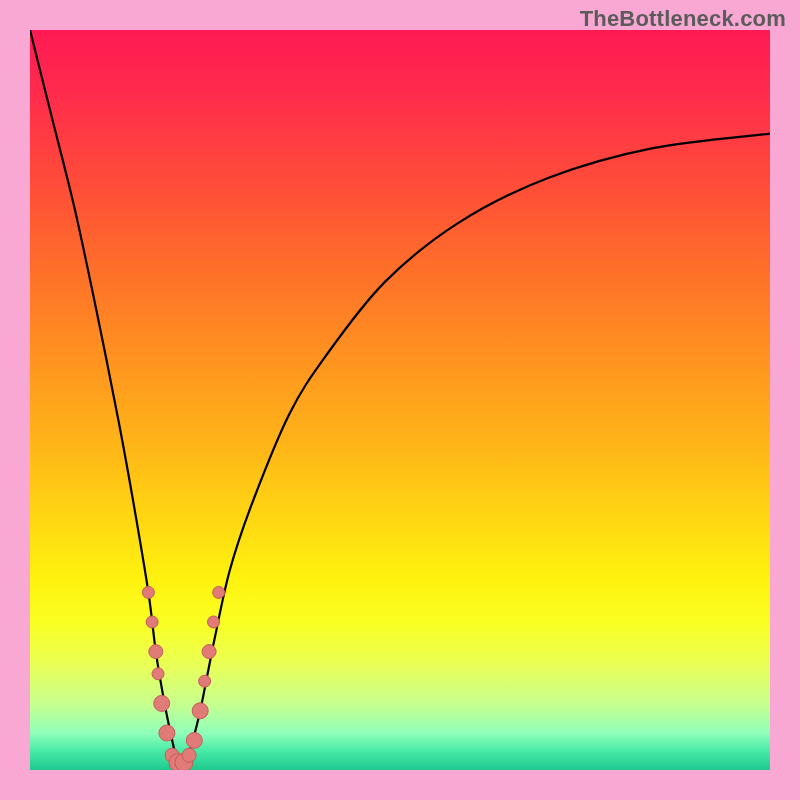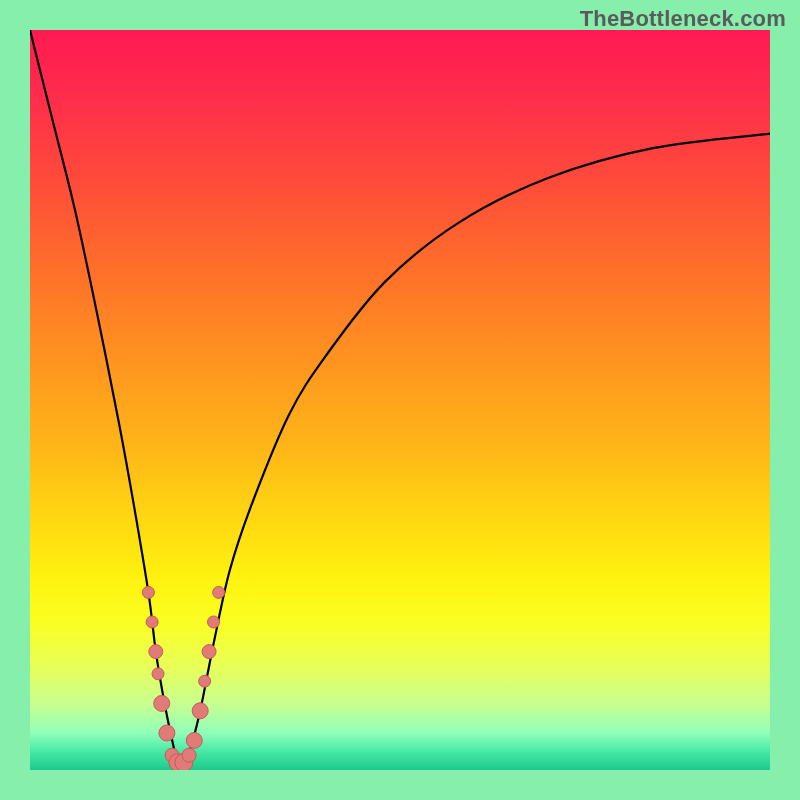--- a/index.html
+++ b/index.html
@@ -7,21 +7,21 @@
     padding: 0;
     width: 800px;
     height: 800px;
     overflow: hidden;
     background: #000;
     font-family: Arial, Helvetica, sans-serif;
   }
   .frame {
     position: absolute;
     inset: 0;
-    background: #86efac;
+    background: #f9a8d4;
   }
   .plot {
     position: absolute;
     left: 30px;
     top: 30px;
     width: 740px;
     height: 740px;
     overflow: hidden;
   }
   .gradient {

